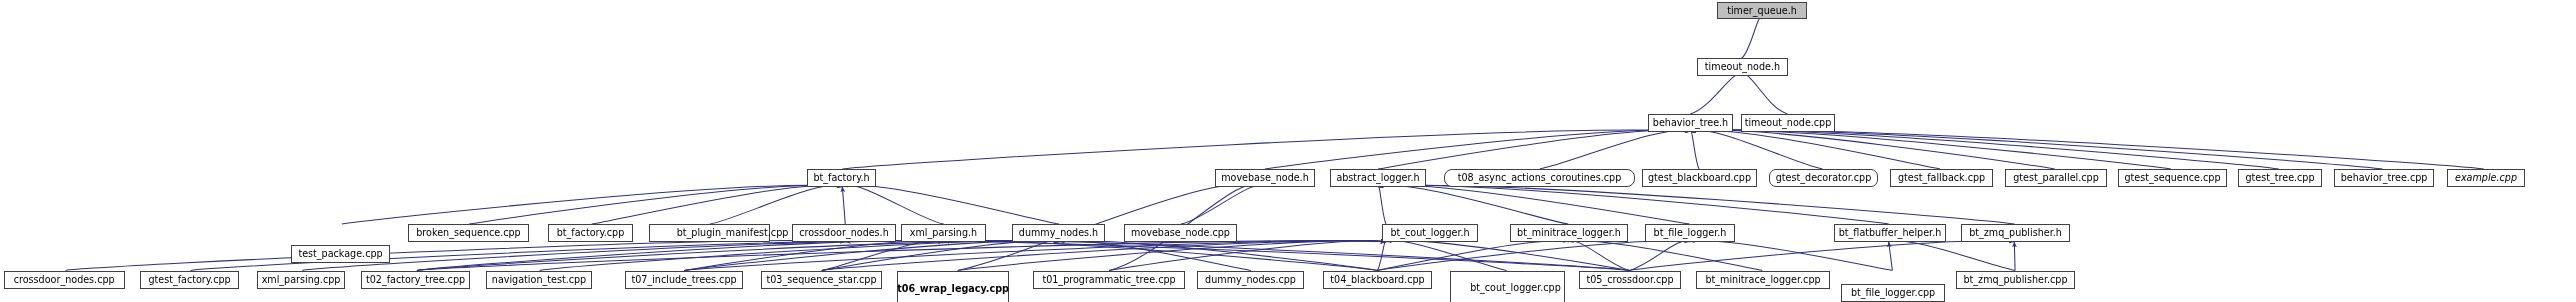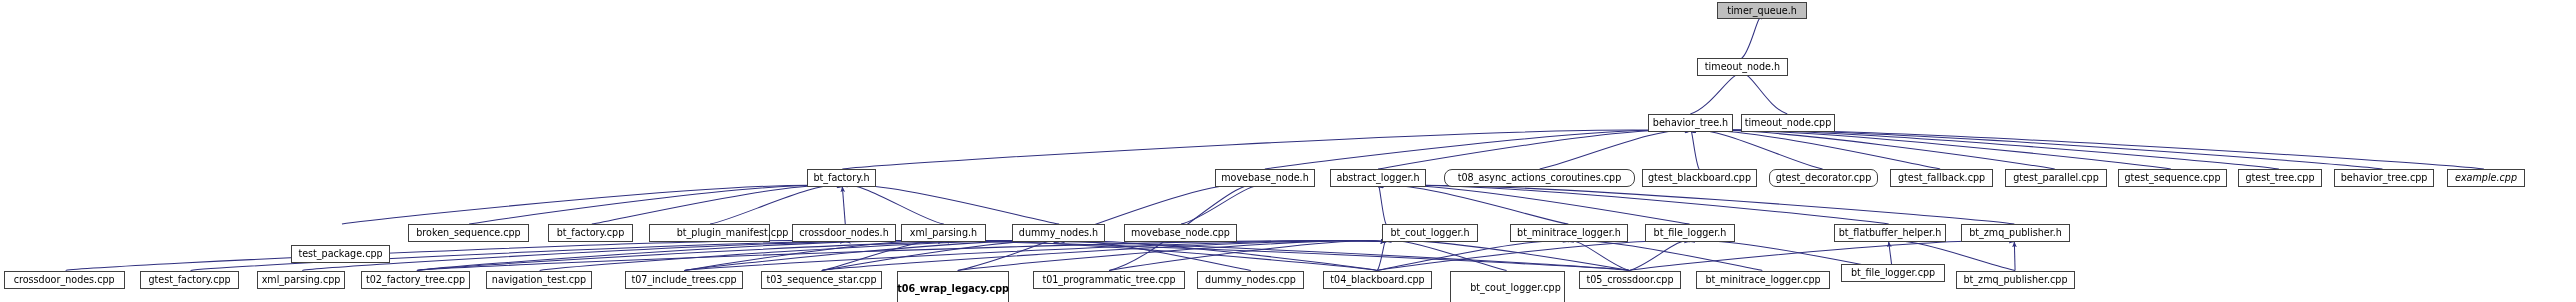--- a/index.html
+++ b/index.html
@@ -211,21 +211,21 @@
       </div>
       <div class="node" style="left: 1450px; top: 271px; width: 115px; height: 33px; padding-left: 16px;">
         <span class="lbl">bt_cout_logger.cpp</span>
       </div>
       <div class="node" style="left: 1579px; top: 271px; width: 102px; height: 17.7px;">
         <span class="lbl">t05_crossdoor.cpp</span>
       </div>
       <div class="node" style="left: 1696px; top: 271px; width: 134px; height: 17.7px;">
         <span class="lbl">bt_minitrace_logger.cpp</span>
       </div>
-      <div class="node" style="left: 1841px; top: 264px; width: 104px; height: 17.7px;">
+      <div class="node" style="left: 1841px; top: 284px; width: 104px; height: 17.7px;">
         <span class="lbl">bt_file_logger.cpp</span>
       </div>
       <div class="node" style="left: 1956px; top: 271px; width: 119px; height: 17.7px;">
         <span class="lbl">bt_zmq_publisher.cpp</span>
       </div>
     </div>
 </div>
 
 
 </body></html>

